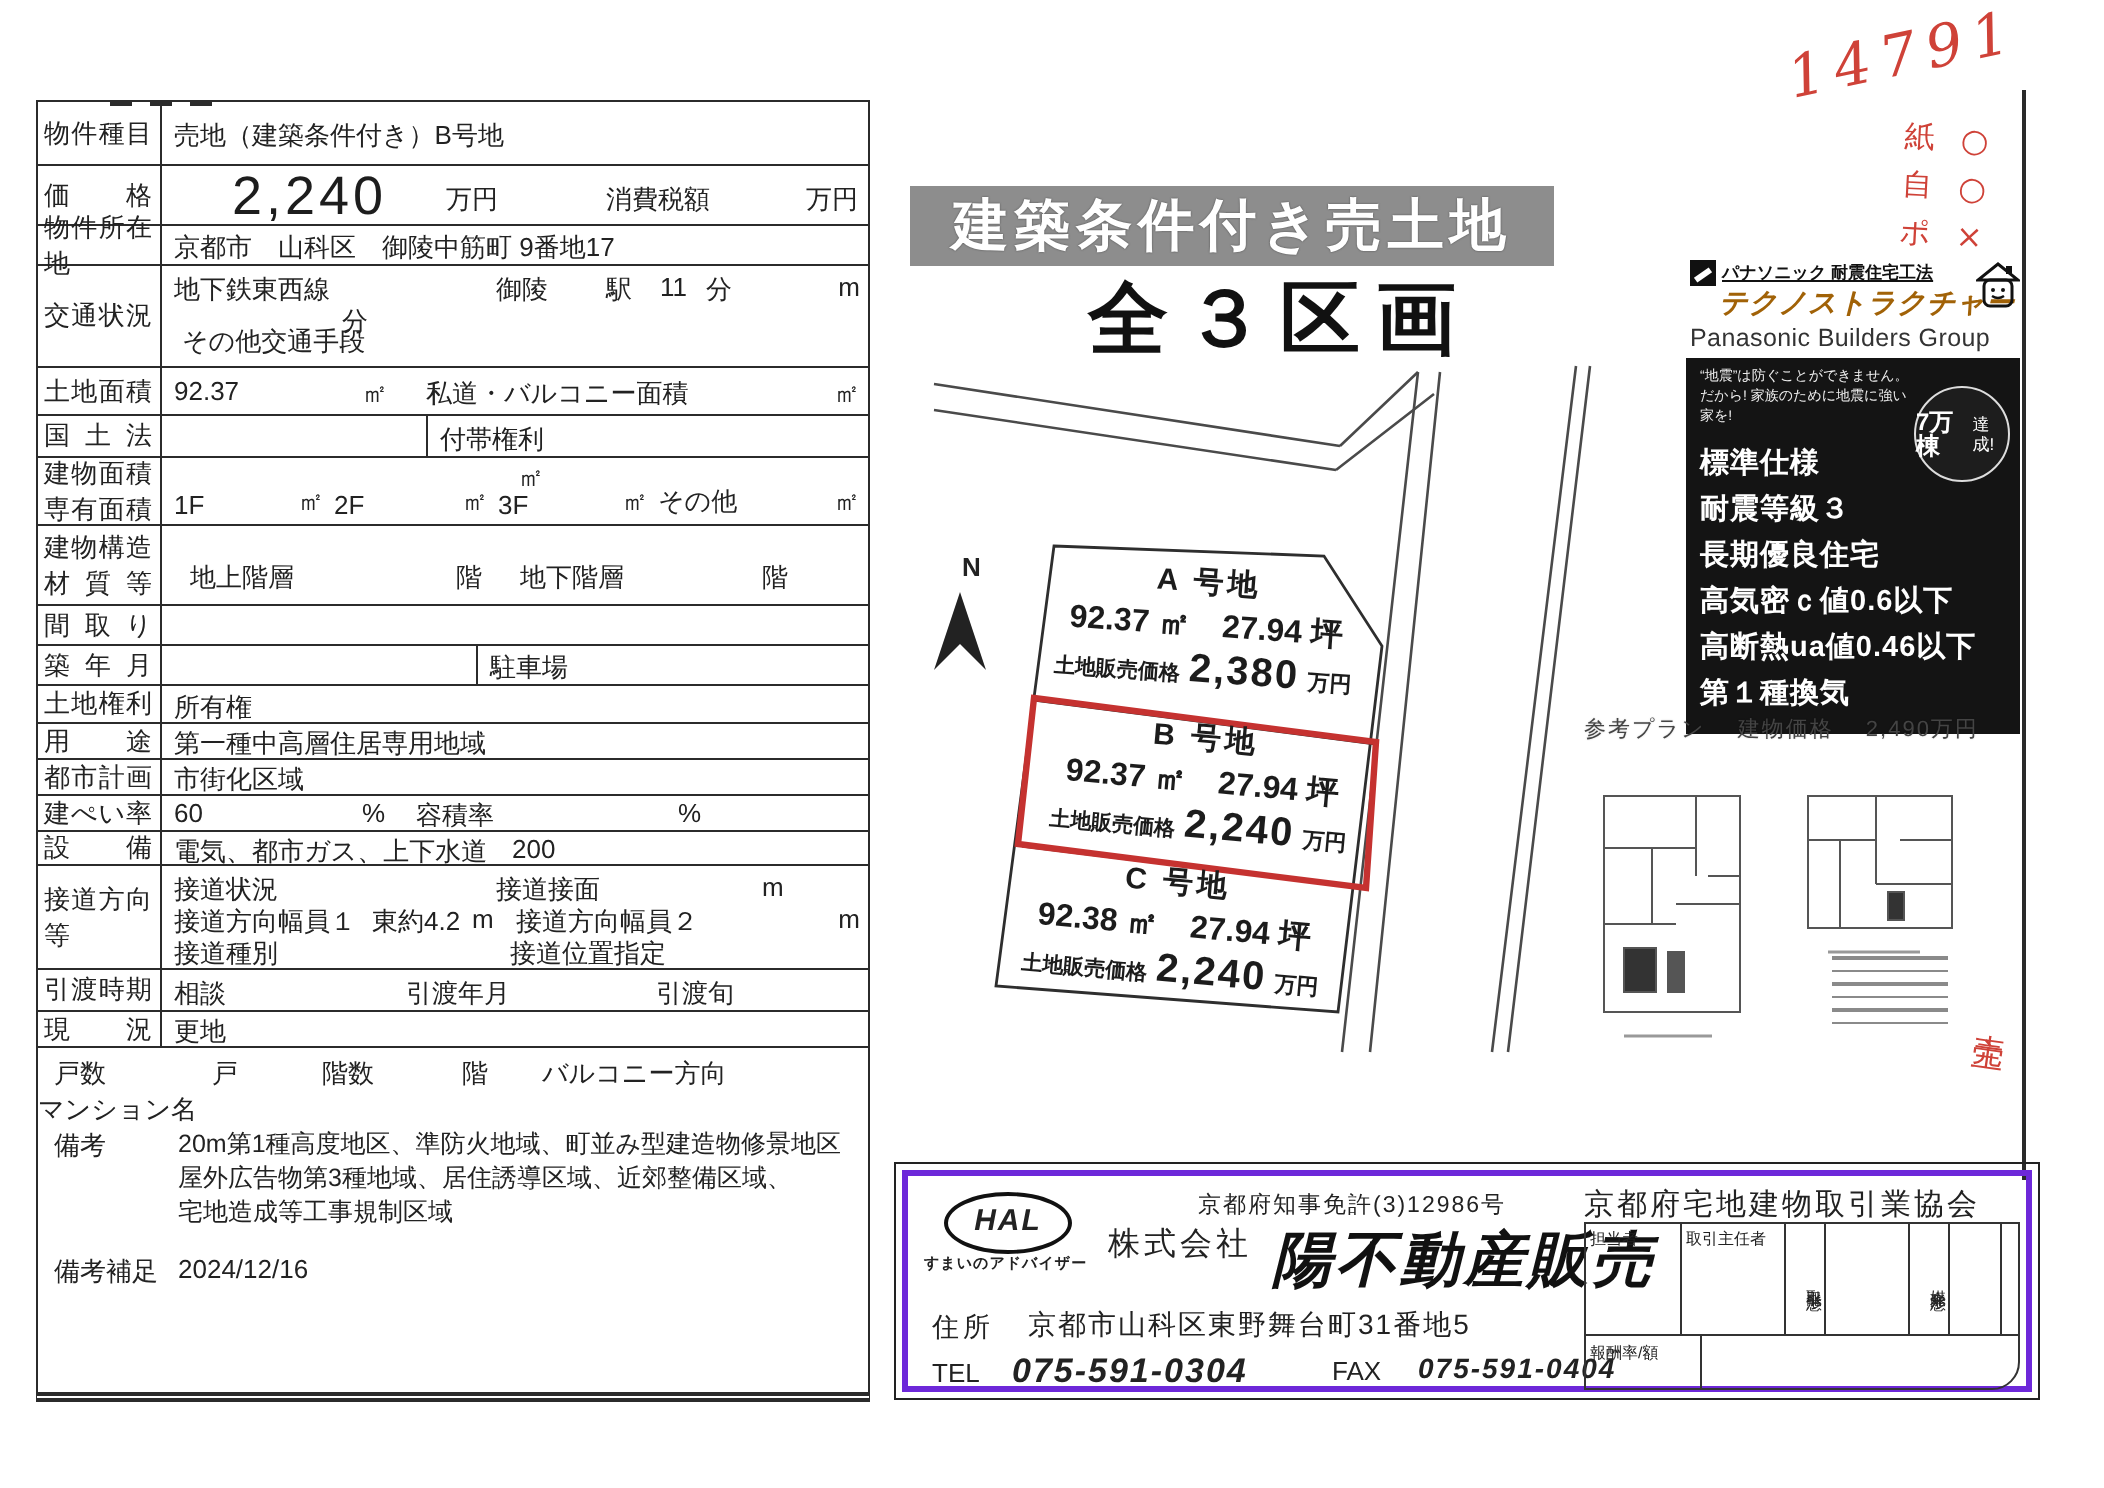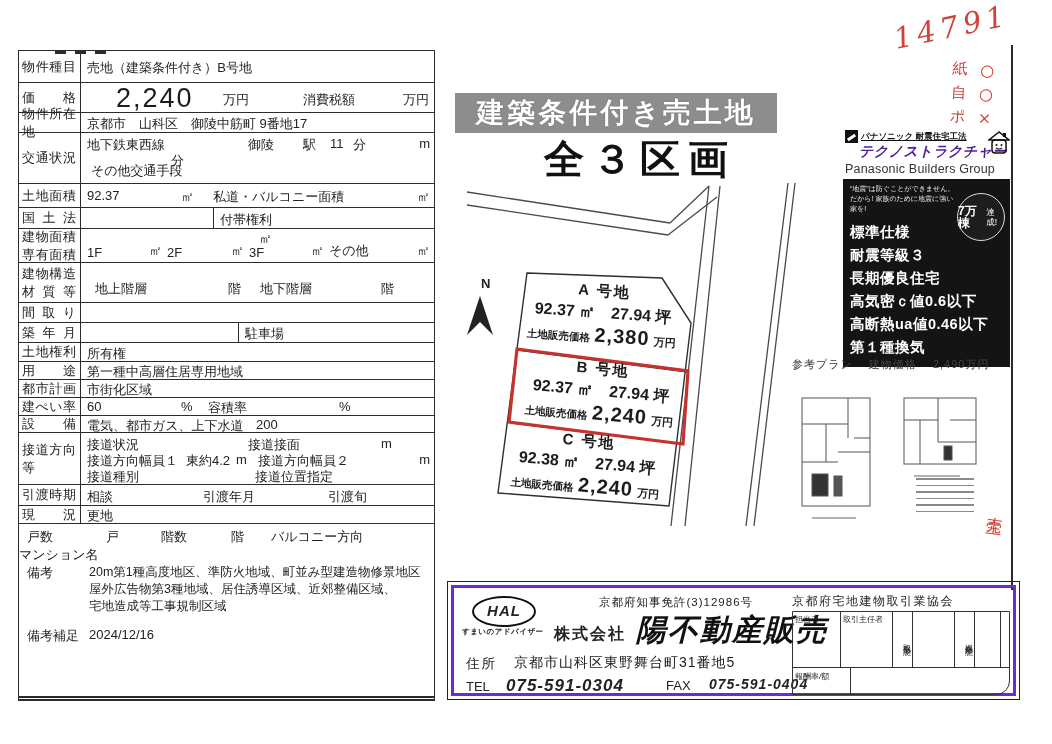--- a/index.html
+++ b/index.html
@@ -36,21 +36,21 @@
   .plotlabel .pprice .num{font-size:20px;font-weight:bold;letter-spacing:1px;}
   .plotlabel .pprice .unit{font-size:11px;font-weight:bold;}
   #north-label{position:absolute;left:26px;top:108px;font-size:13px;font-weight:bold;}
   
   #panel{position:absolute;left:843px;top:129px;width:167px;}
   #panel .logo-area{background:#fff;padding:1px 2px 2px 2px;position:relative;}
   .brandrow{display:flex;align-items:center;}
   .brand-sq{width:13px;height:13px;background:#111;margin-right:3px;position:relative;flex-shrink:0;}
   .brand-sq:after{content:"";position:absolute;left:2px;top:6px;width:9px;height:3px;background:#fff;transform:rotate(-35deg);}
   .brand-line{font-size:8.5px;font-weight:bold;color:#111;white-space:nowrap;text-decoration:underline;}
-  .brand-name{font-size:14px;font-weight:bold;font-style:italic;color:#4c1d95;margin-left:14px;letter-spacing:0.5px;}
+  .brand-name{font-size:14px;font-weight:bold;font-style:italic;color:#a16207;margin-left:14px;letter-spacing:0.5px;text-align:center;}
   .house-icon{position:absolute;right:0;top:2px;}
   .group-line{font-size:12.5px;color:#333;letter-spacing:0.2px;margin-top:1px;}
   #panel .black-box{background:#141414;color:#fff;padding:5px 7px 8px 7px;position:relative;margin-top:1px;}
   .tagline{font-size:7px;line-height:1.4;color:#eee;width:105px;}
   .badge{position:absolute;right:5px;top:14px;width:46px;height:46px;border:1.5px solid #ddd;border-radius:50%;
          background:#1d1d1d;display:flex;flex-direction:row;align-items:center;justify-content:center;}
   .badge .b1{font-size:12px;font-weight:bold;line-height:1;}
   .badge .b2{font-size:8.5px;line-height:1.2;}
   .features{margin-top:8px;}
   .features div{font-size:14.5px;font-weight:bold;line-height:23px;letter-spacing:0.5px;white-space:nowrap;}
@@ -71,29 +71,29 @@
                letter-spacing:2px;transform:rotate(8deg);}
   #vrule{position:absolute;left:1011px;top:45px;width:2px;height:545px;background:#2a2a2a;}
   
   #company{position:absolute;left:447px;top:581px;width:573px;height:119px;box-sizing:border-box;
            border:1.5px solid #222;}
   #company .inner{position:absolute;left:3px;top:3px;right:3px;bottom:3px;border:3px solid #6d28d9;}
   .hal-oval{position:absolute;left:18px;top:8px;width:60px;height:27px;border:2.5px solid #111;
             border-radius:50%;text-align:center;line-height:25px;font-size:15px;font-weight:bold;font-style:italic;letter-spacing:1px;}
   .hal-sub{position:absolute;left:8px;top:39px;font-size:7.5px;font-weight:bold;letter-spacing:0.5px;}
   .license{position:absolute;left:145px;top:7px;font-size:11.5px;letter-spacing:1px;}
-  .co-prefix{position:absolute;left:100px;top:36px;font-size:16px;font-weight:bold;letter-spacing:2px;}
+  .co-prefix{position:absolute;left:100px;top:24px;font-size:16px;font-weight:normal;letter-spacing:2px;}
   .co-name{position:absolute;left:182px;top:22px;font-size:30px;font-weight:900;font-style:italic;letter-spacing:2px;color:#111;}
   .addr-label{position:absolute;left:12px;top:67px;font-size:13.5px;letter-spacing:2px;}
   .addr{position:absolute;left:60px;top:66px;font-size:14px;letter-spacing:1px;}
   .tel-label{position:absolute;left:12px;top:91px;font-size:13px;}
   .tel-num{position:absolute;left:52px;top:88px;font-size:17px;font-style:italic;font-weight:bold;letter-spacing:1px;}
   .fax-label{position:absolute;left:212px;top:90px;font-size:13px;}
   .fax-num{position:absolute;left:255px;top:88px;font-size:14px;font-style:italic;font-weight:bold;letter-spacing:1px;}
-  .assoc{position:absolute;left:338px;top:5px;font-size:12px;letter-spacing:1.5px;}
+  .assoc{position:absolute;left:338px;top:5px;font-size:15px;letter-spacing:1.5px;}
   .stamp-table{position:absolute;left:338px;top:23px;width:218px;height:84px;box-sizing:border-box;
                border:1px solid #333;border-bottom-right-radius:14px;overflow:hidden;}
   .strow1{display:flex;height:56px;border-bottom:1px solid #333;box-sizing:border-box;}
   .strow1 .c{box-sizing:border-box;border-right:1px solid #333;font-size:8px;padding:2px;}
   .vtext{writing-mode:vertical-rl;text-align:center;padding:2px 1px !important;letter-spacing:1px;}
   .strow2{display:flex;height:27px;}
   .strow2 .c{box-sizing:border-box;border-right:1px solid #333;font-size:8px;padding:3px 2px;}
 </style>
 </head>
 <body>

